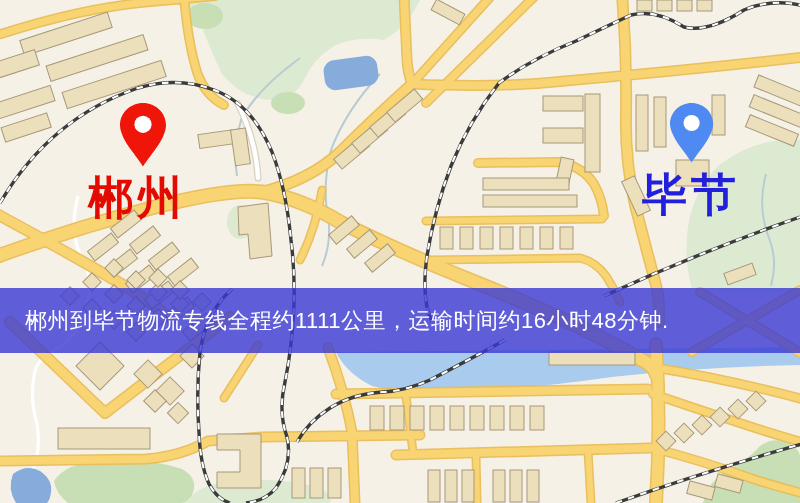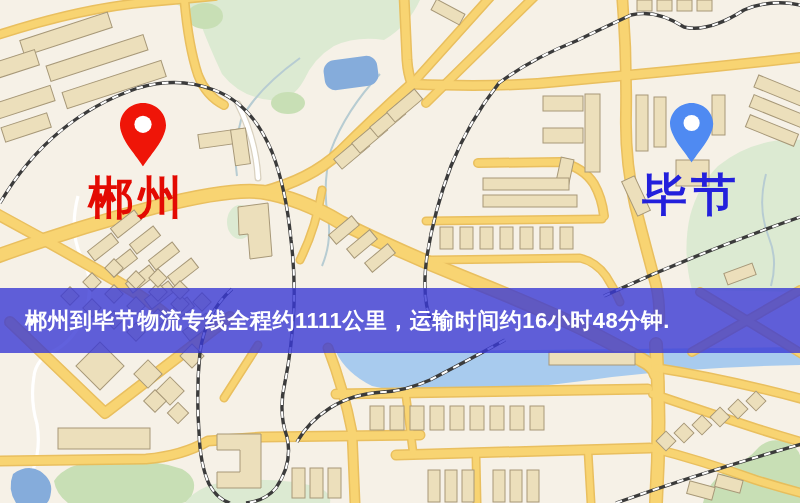--- a/index.html
+++ b/index.html
@@ -29,21 +29,21 @@
     font-family:"Liberation Serif","DejaVu Serif",serif;
   }
   #label-origin{left:88px;top:176px;color:var(--mo-label_color,#e30a02);}
   #label-destination{left:642px;top:173px;color:var(--md-label_color,#2320dc);}
 
   #route-banner{
     position:absolute;left:0;top:288px;width:800px;height:65px;
     background:var(--rb-bg_color,rgba(57,57,213,0.80));
     color:var(--rb-text_color,#ffffff);
     font-size:22px;line-height:65px;letter-spacing:.5px;
-    padding-left:25px;box-sizing:border-box;white-space:nowrap;font-weight:bold;
+    padding-left:25px;box-sizing:border-box;white-space:nowrap;
   }
 </style>
 </head>
 <body>
 
 <div id="stage">
 
   <svg id="map-svg" viewBox="0 0 800 503">
     <defs>
       <path id="r1" d="M -5,36 Q 80,8 150,2 Q 185,-1 215,-4"></path>

